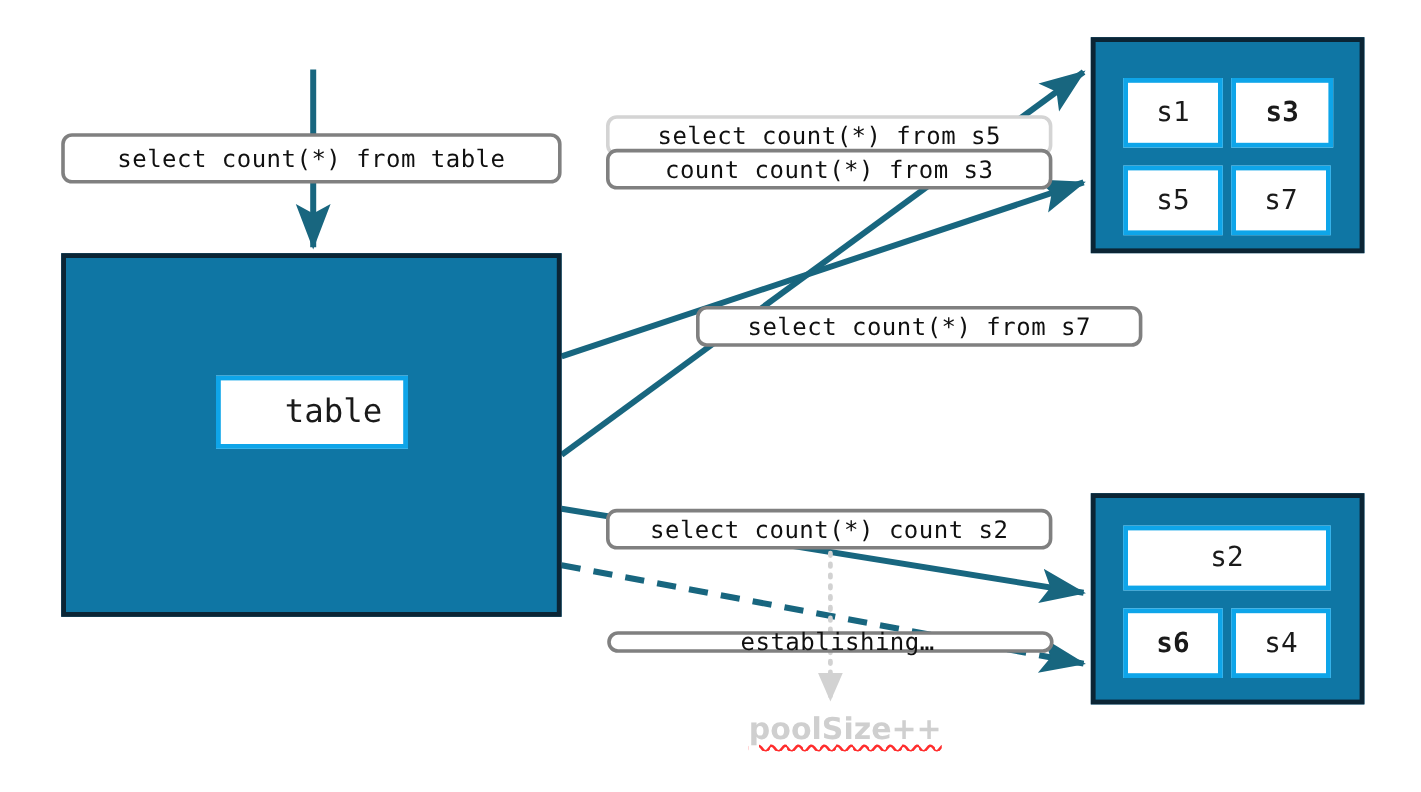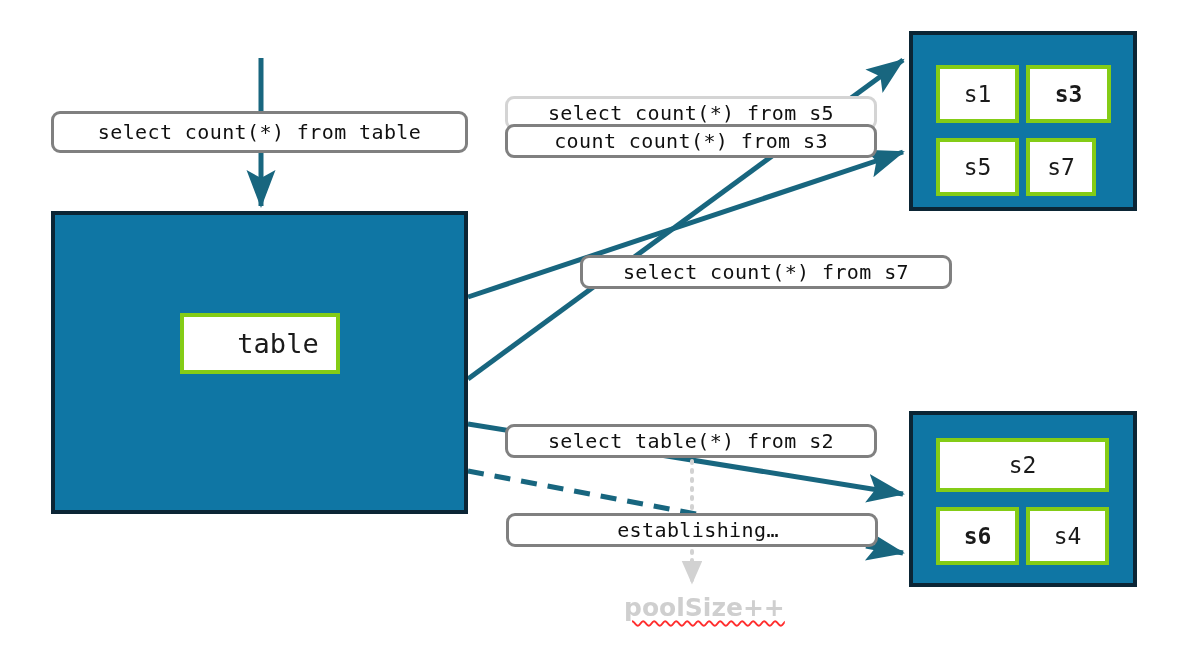--- a/index.html
+++ b/index.html
@@ -32,21 +32,21 @@
     background: #0f76a4;
     border: 4px solid #0b2535;
     z-index: 2;
   }
 
   
   .node {
     position: absolute;
     box-sizing: border-box;
     background: #ffffff;
-    border: 4px solid #84cc16;
+    border: 4px solid #0ea5e9;
     display: flex;
     align-items: center;
     justify-content: center;
     color: #1a1a1a;
     font-family: "DejaVu Sans Mono", monospace;
     z-index: 3;
   }
   .node.small { font-size: 23px; }
   .node.big   { font-size: 27px; }
 
@@ -112,35 +112,35 @@
 
   <div class="group" style="left:51px; top:211px; width:417px; height:303px;">
   </div>
   <div class="node big" style="left:180px; top:313px; width:160px; height:61px;padding-left:36px;">table</div>
 
   <div class="group" style="left:909px; top:31px; width:228px; height:180px;">
   </div>
   <div class="node small" style="left:936px; top:65px; width:83px; height:58px;">s1</div>
   <div class="node small" style="left:1026px; top:65px; width:85px; height:58px;font-weight:bold;">s3</div>
   <div class="node small" style="left:936px; top:138px; width:83px; height:58px;">s5</div>
-  <div class="node small" style="left:1026px; top:138px; width:70px; height:58px;">s7</div>
+  <div class="node small" style="left:1026px; top:138px; width:83px; height:58px;">s7</div>
 
   <div class="group" style="left:909px; top:411px; width:228px; height:176px;">
   </div>
   <div class="node small" style="left:936px; top:438px; width:173px; height:54px;">s2</div>
   <div class="node small" style="left:936px; top:507px; width:83px; height:58px;font-weight:bold;">s6</div>
   <div class="node small" style="left:1026px; top:507px; width:83px; height:58px;">s4</div>
 
   <div class="chip" style="left:51px; top:111px; width:417px; height:42px;">select count(*) from table</div>
 
   <div class="chip muted" style="left:505px; top:96px; width:372px; height:34px;">select count(*) from s5</div>
 
   <div class="chip" style="left:505px; top:124px; width:372px; height:34px;">count count(*) from s3</div>
 
   <div class="chip" style="left:580px; top:255px; width:372px; height:34px;">select count(*) from s7</div>
 
-  <div class="chip" style="left:505px; top:424px; width:372px; height:34px;">select table(*) from s2</div>
+  <div class="chip" style="left:505px; top:424px; width:372px; height:34px;">select count(*) count s2</div>
 
-  <div class="chip" style="left:506px; top:513px; width:372px; height:34px;padding-left:12px;">establishing…</div>
+  <div class="chip" style="left:506px; top:526px; width:372px; height:18px;padding-left:12px;">establishing…</div>
 
   <div class="ghost-text" style="left:624px; top:593px;font-weight:bold;">poolSize++</div>
 
 </div>
 
 </body></html>

